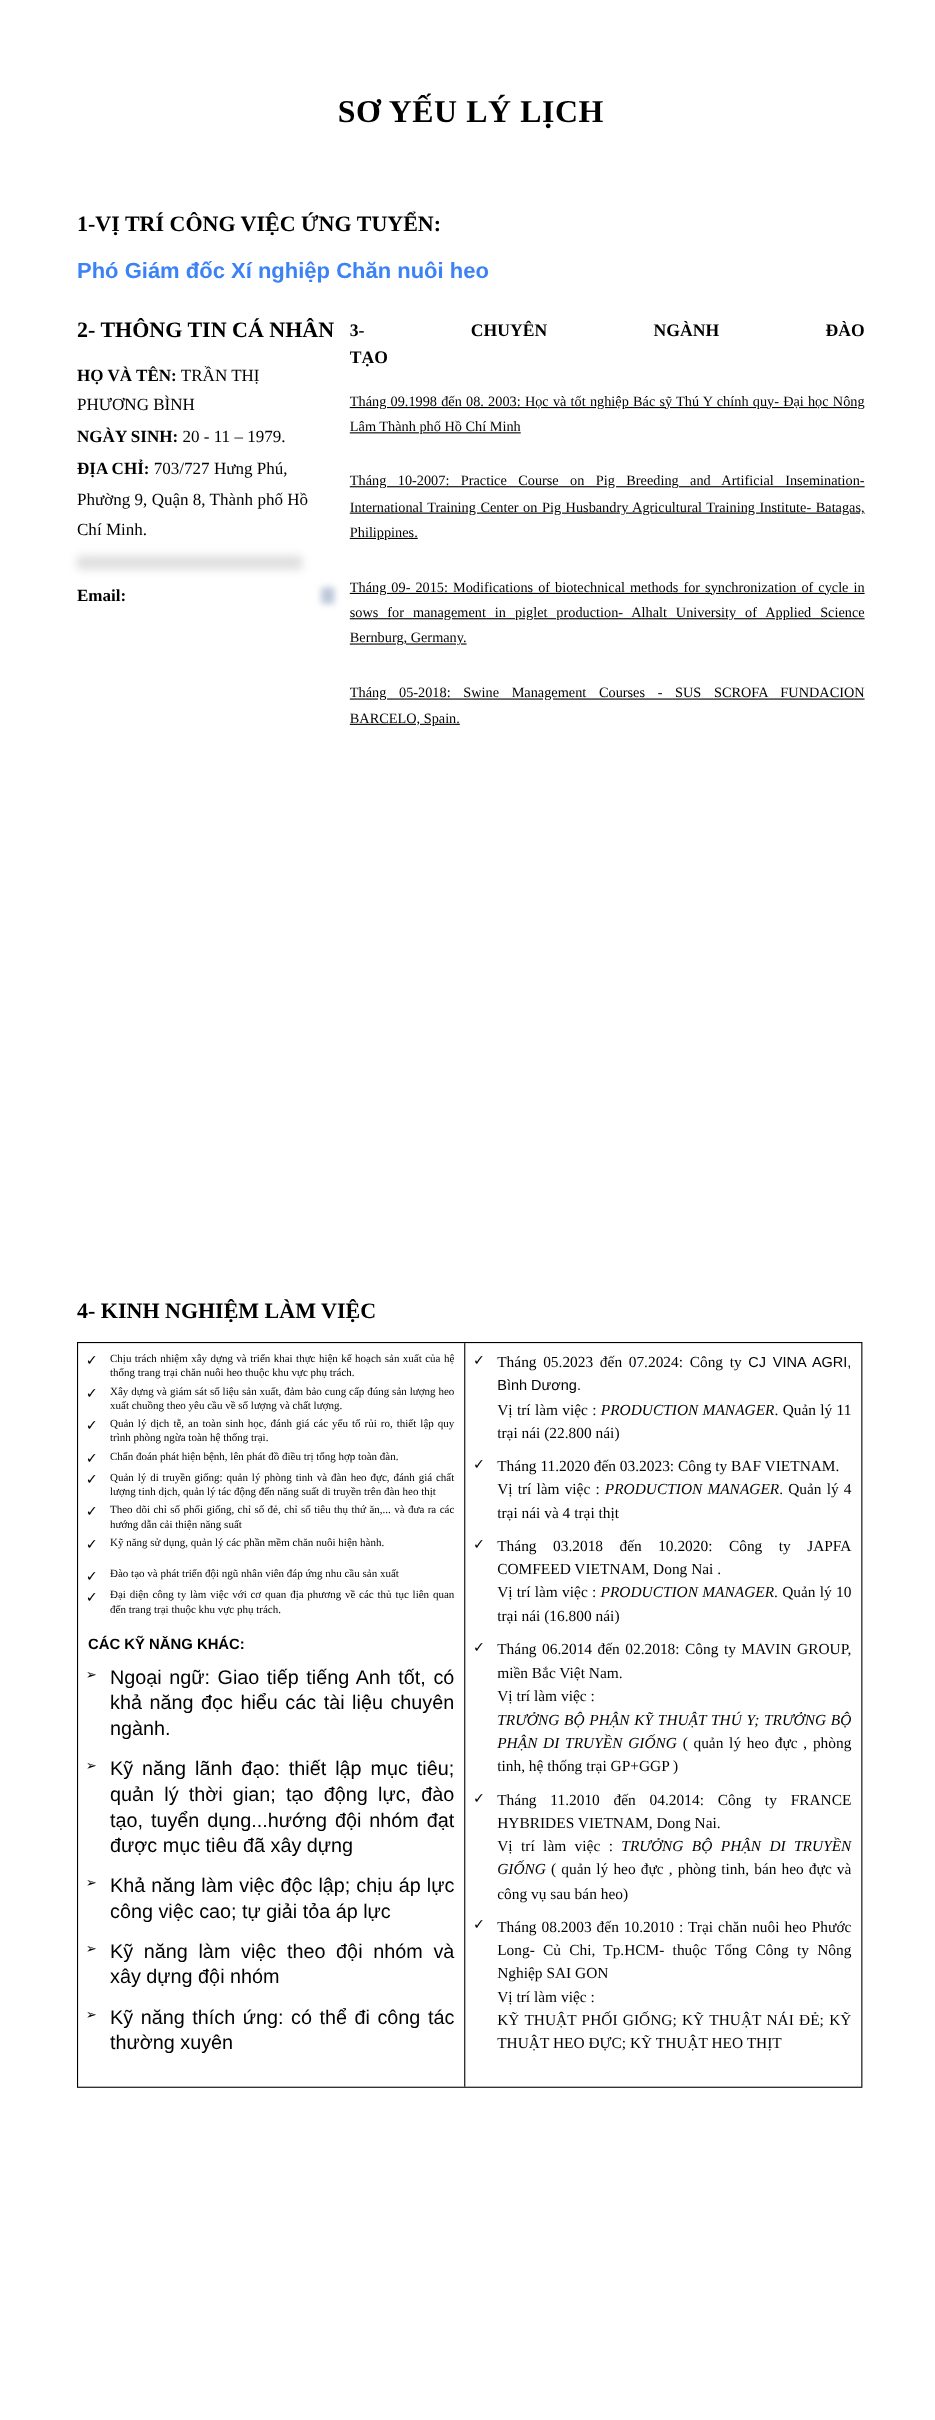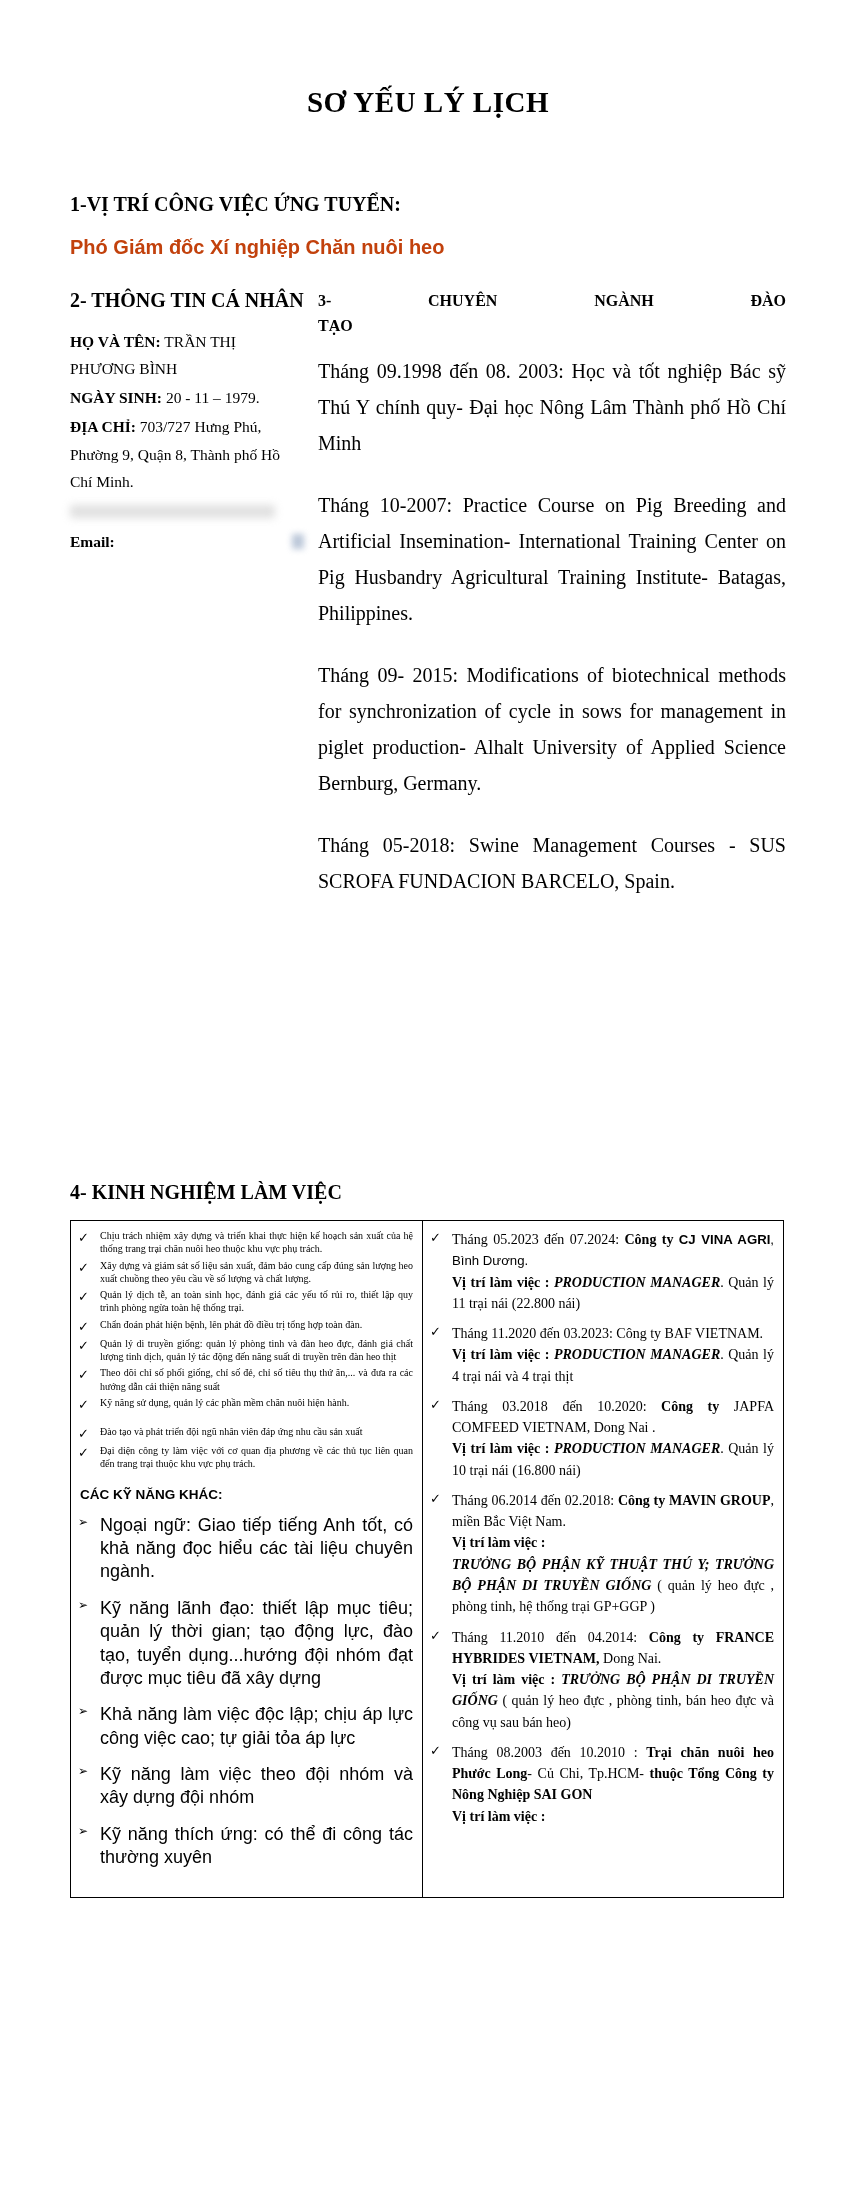--- a/index.html
+++ b/index.html
@@ -36,21 +36,21 @@
   }
   .email-line { display:flex; justify-content:space-between; align-items:center; margin-top:10px; }
   .redact-sm {
     width:12px; height:15px;
     background:#8fa3c0; filter:blur(3px); opacity:.6;
   }
 
   .edu-heading { font-size:16px; font-weight:bold; line-height:1.55; }
   .edu-heading-line1 { text-align:justify; text-align-last:justify; }
   .edu-para {
-    font-size:20px; line-height:1.8; text-align:justify; margin-top:26px;
+    font-size:13px; line-height:1.8; text-align:justify; margin-top:26px;text-decoration:underline;
   }
   .edu-para:first-of-type { margin-top:14px; }
 
   .sec-exp { margin-top:252px; }
   .exp-table {
     margin-top:16px; display:flex; border:1.6px solid #000; width:714px;
   }
   .cell { padding:8px 9px 14px 7px; }
   .cell-left  { width:352px; flex:none; border-right:1.6px solid #000; }
   .cell-right { flex:1; }
@@ -67,34 +67,34 @@
     font-size:13.5px; font-weight:bold; margin:16px 0 12px 2px;
   }
   #skills-list .marker { font-size:12px; }
   #skills-list li { margin-bottom:13px; }
   #skills-list .txt { font-family:"Liberation Sans", sans-serif; font-size:18px; line-height:1.3; }
 
   #jobs-list li { margin-bottom:9px; }
   #jobs-list .txt { font-size:14px; }
   .job-line { line-height:1.52; text-align:justify; }
   .seg { }
-  .fb { font-weight:bold; }
+  .fb { font-weight:normal; }
   .fi { font-style:italic; }
   .fs { font-family:"Liberation Sans", sans-serif; font-size:13.2px; }
 </style>
 </head>
 <body>
 
 <div class="page">
 
   <h1 class="doc-title">SƠ YẾU LÝ LỊCH</h1>
 
   <div class="sec-position">
     <h2 class="h2">1-VỊ TRÍ CÔNG VIỆC ỨNG TUYỂN:</h2>
-    <div class="position-value" id="position-value" style="color: #c2410c;">Phó Giám đốc Xí nghiệp Chăn nuôi heo</div>
+    <div class="position-value" id="position-value" style="color: #3b82f6;">Phó Giám đốc Xí nghiệp Chăn nuôi heo</div>
   </div>
 
   <div class="two-col">
 
     <div class="col-left">
       <h2 class="h2">2- THÔNG TIN CÁ NHÂN</h2>
       <p class="info-line">
         <b>HỌ VÀ TÊN:</b>
         <span>TRẦN THỊ PHƯƠNG BÌNH</span>
       </p>
@@ -233,20 +233,21 @@
               <span class="txt">
                 <div class="job-line"><span class="seg">Tháng 11.2010 đến 04.2014: </span><span class="seg fb">Công ty FRANCE HYBRIDES VIETNAM,</span><span class="seg"> Dong Nai.</span></div>
                 <div class="job-line"><span class="seg fb">Vị trí làm việc : </span><span class="seg fb fi">TRƯỞNG BỘ PHẬN DI TRUYỀN GIỐNG</span><span class="seg"> ( quản lý heo đực , phòng tinh, bán heo đực và công vụ sau bán heo)</span></div>
               </span>
             </li>
             <li class="bullet-item">
               <span class="marker">✓</span>
               <span class="txt">
                 <div class="job-line"><span class="seg">Tháng 08.2003 đến 10.2010 : </span><span class="seg fb">Trại chăn nuôi heo Phước Long</span><span class="seg">- Củ Chi, Tp.HCM- </span><span class="seg fb">thuộc Tổng Công ty Nông Nghiệp SAI GON</span></div>
                 <div class="job-line"><span class="seg fb">Vị trí làm việc :</span></div>
+                <div class="job-line"><span class="seg">KỸ THUẬT PHỐI GIỐNG; KỸ THUẬT NÁI ĐẺ; KỸ THUẬT HEO ĐỰC; KỸ THUẬT HEO THỊT</span></div>
               </span>
             </li>
           </ul>
       </div>
 
     </div>
   </div>
 
 </div>
 

